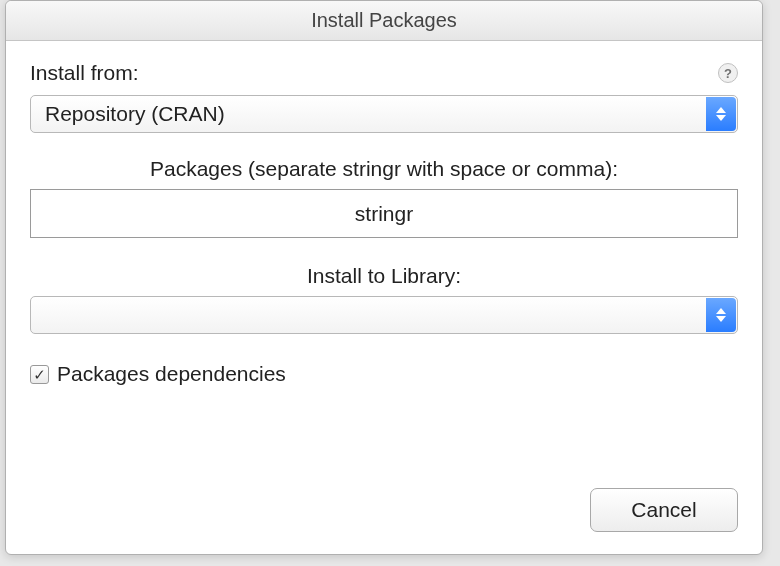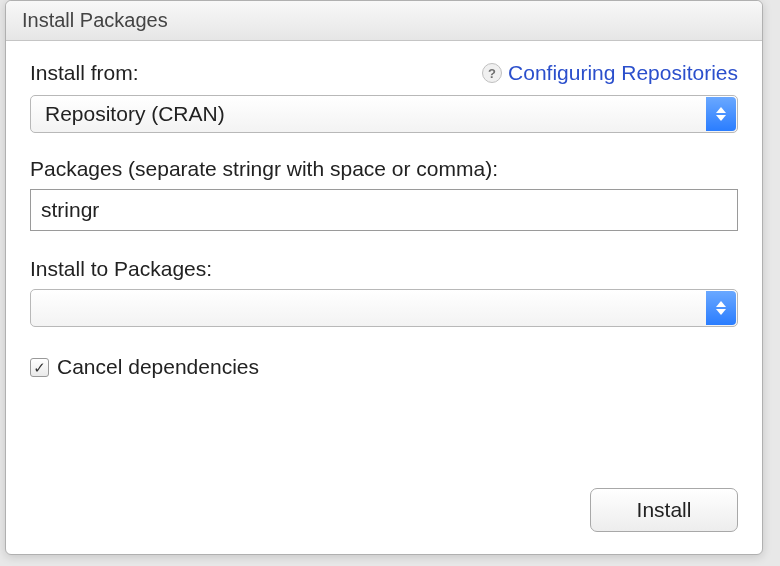--- a/index.html
+++ b/index.html
@@ -1,18 +1,19 @@
 <!DOCTYPE html>
 <html><head>
   <meta charset="utf-8">
   <style>
     * {
       box-sizing: border-box;
       margin: 0;
       padding: 0;
+      text-align: center;
     }
     body {
       font-family: "Lucida Grande", "Helvetica Neue", Arial, sans-serif;
       background: #e8e8e8;
       width: 780px;
       height: 566px;
       overflow: hidden;
       position: relative;
     }
     .dialog {
@@ -123,21 +124,21 @@
       border-top: 6px solid #fff;
     }
     .field-label {
       font-size: 21px;
       color: #222;
       margin-bottom: 8px;
       display: block;
     }
     .text-input {
       width: 100%;
-      height: 42px;
+      height: 49px;
       border: 1px solid #9a9a9a;
       padding: 0 10px;
       font-size: 21px;
       color: #222;
       background: #fff;
       margin-bottom: 26px;
       font-family: inherit;
     }
     .checkbox-row {
       display: flex;
@@ -190,52 +191,51 @@
   <div class="titlebar">
     <span>Install Packages</span>
   </div>
 
   <div class="content">
 
     <div class="row-top">
       <span class="label">Install from:</span>
       <div class="help-group">
         <span class="help-icon">?</span>
-        <span class="link">Configuring Repositories</span>
       </div>
     </div>
 
     <div class="select-wrap">
       <div class="select">
         <span>Repository (CRAN)</span>
         <div class="select-arrows">
           <div class="arrow-up"></div>
           <div class="arrow-down"></div>
         </div>
       </div>
     </div>
 
     <span class="field-label">Packages (separate stringr with space or comma):</span>
     <input type="text" class="text-input" value="stringr" style="">
 
-    <span class="field-label">Install to Packages:</span>
+    <span class="field-label">Install to Library:</span>
     <div class="select-wrap">
       <div class="select">
         <div class="select-arrows">
           <div class="arrow-up"></div>
           <div class="arrow-down"></div>
         </div>
       </div>
     </div>
 
     <div class="checkbox-row">
       <div class="checkbox">
         <span class="checkmark">✓</span>
       </div>
-      <span class="checkbox-label">Cancel dependencies</span>
+      <span class="checkbox-label">Packages dependencies</span>
     </div>
 
   </div>
 
   <div class="button-row">
-    <button class="btn">Install</button>
+    <button class="btn">Cancel</button>
   </div>
 </div>
 
 </body></html>

